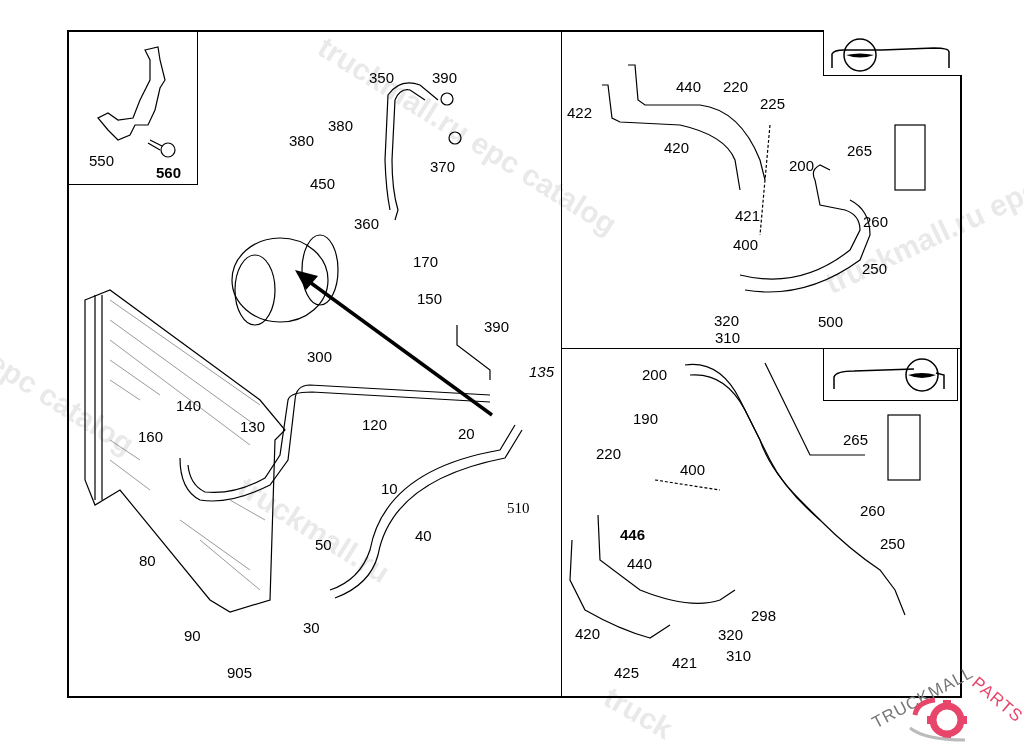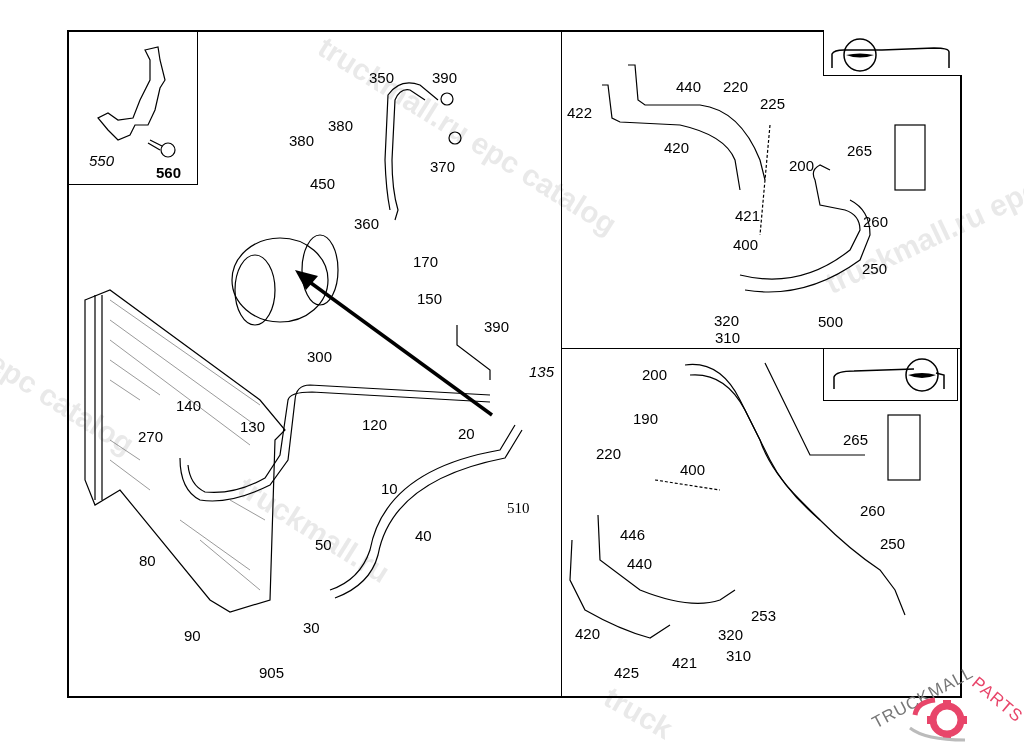--- a/index.html
+++ b/index.html
@@ -92,48 +92,48 @@
 
     <path d="M685 365 Q720 360 740 400 L760 440 Q770 470 800 500 L820 520 Q850 550 880 570 L895 590 L905 615"></path>
     <path d="M690 375 Q725 372 745 410 L770 460 Q785 490 820 520"></path>
     <path d="M598 515 L600 560 L640 590 Q690 610 720 600 L735 590"></path>
     <path d="M572 540 L570 580 L585 610 Q620 630 650 638 L670 625"></path>
     <path d="M655 480 L720 490" stroke-dasharray="3,2"></path>
     <path d="M765 363 L810 455 L865 455"></path>
   </g>
 </svg>
 
-<span class="callout" style="left:89px;top:153px;font-style:italic;">550</span>
+<span class="callout" style="left:89px;top:153px;">550</span>
 <span class="callout" style="left:156px;top:165px;font-weight:bold;">560</span>
 
 <span class="callout" style="left:369px;top:70px;">350</span>
 <span class="callout" style="left:432px;top:70px;">390</span>
 <span class="callout" style="left:328px;top:118px;">380</span>
 <span class="callout" style="left:289px;top:133px;">380</span>
 <span class="callout" style="left:430px;top:159px;">370</span>
 <span class="callout" style="left:310px;top:176px;">450</span>
 <span class="callout" style="left:354px;top:216px;">360</span>
 <span class="callout" style="left:413px;top:254px;">170</span>
 <span class="callout" style="left:417px;top:291px;">150</span>
 <span class="callout" style="left:484px;top:319px;">390</span>
 <span class="callout" style="left:529px;top:364px;font-style:italic;">135</span>
 <span class="callout" style="left:307px;top:349px;">300</span>
 <span class="callout" style="left:362px;top:417px;">120</span>
 <span class="callout" style="left:458px;top:426px;">20</span>
 <span class="callout" style="left:176px;top:398px;">140</span>
 <span class="callout" style="left:212px;top:419px;margin-left:28px;">130</span>
-<span class="callout" style="left:138px;top:429px;">270</span>
+<span class="callout" style="left:138px;top:429px;">160</span>
 <span class="callout" style="left:381px;top:481px;">10</span>
 <span class="callout" style="left:507px;top:501px;font-family:Liberation Serif, serif;">510</span>
 <span class="callout" style="left:415px;top:528px;text-align:center;">40</span>
 <span class="callout" style="left:315px;top:537px;">50</span>
 <span class="callout" style="left:139px;top:553px;">80</span>
 <span class="callout" style="left:303px;top:620px;">30</span>
 <span class="callout" style="left:184px;top:628px;">90</span>
-<span class="callout" style="left:227px;top:665px;margin-left:32px;">905</span>
+<span class="callout" style="left:227px;top:665px;">905</span>
 
 <span class="callout" style="left:676px;top:79px;">440</span>
 <span class="callout" style="left:723px;top:79px;">220</span>
 <span class="callout" style="left:760px;top:96px;">225</span>
 <span class="callout" style="left:567px;top:105px;">422</span>
 <span class="callout" style="left:664px;top:140px;">420</span>
 <span class="callout" style="left:847px;top:143px;">265</span>
 <span class="callout" style="left:789px;top:158px;">200</span>
 <span class="callout" style="left:735px;top:208px;">421</span>
 <span class="callout" style="left:863px;top:214px;">260</span>
@@ -142,24 +142,24 @@
 <span class="callout" style="left:714px;top:313px;">320</span>
 <span class="callout" style="left:818px;top:314px;">500</span>
 <span class="callout" style="left:715px;top:330px;">310</span>
 
 <span class="callout" style="left:642px;top:367px;">200</span>
 <span class="callout" style="left:633px;top:411px;">190</span>
 <span class="callout" style="left:843px;top:432px;">265</span>
 <span class="callout" style="left:596px;top:446px;">220</span>
 <span class="callout" style="left:680px;top:462px;">400</span>
 <span class="callout" style="left:860px;top:503px;">260</span>
-<span class="callout" style="left:620px;top:527px;">446</span>
+<span class="callout" style="left:620px;top:527px;font-weight:bold;">446</span>
 <span class="callout" style="left:880px;top:536px;">250</span>
 <span class="callout" style="left:627px;top:556px;">440</span>
-<span class="callout" style="left:751px;top:608px;">253</span>
+<span class="callout" style="left:751px;top:608px;">298</span>
 <span class="callout" style="left:575px;top:626px;">420</span>
 <span class="callout" style="left:718px;top:627px;">320</span>
 <span class="callout" style="left:672px;top:655px;">421</span>
 <span class="callout" style="left:726px;top:648px;">310</span>
 <span class="callout" style="left:614px;top:665px;text-align:center;">425</span>
 
 <div class="logo">
   <span class="logo-text" style="left:12px;top:28px;color:#777;transform:rotate(-28deg);">TRUCKMALL</span>
   <span class="logo-text" style="left:112px;top:30px;color:#e8456a;transform:rotate(40deg);">PARTS</span>
   <svg width="170" height="90" style="position:absolute;left:0;top:0;">

